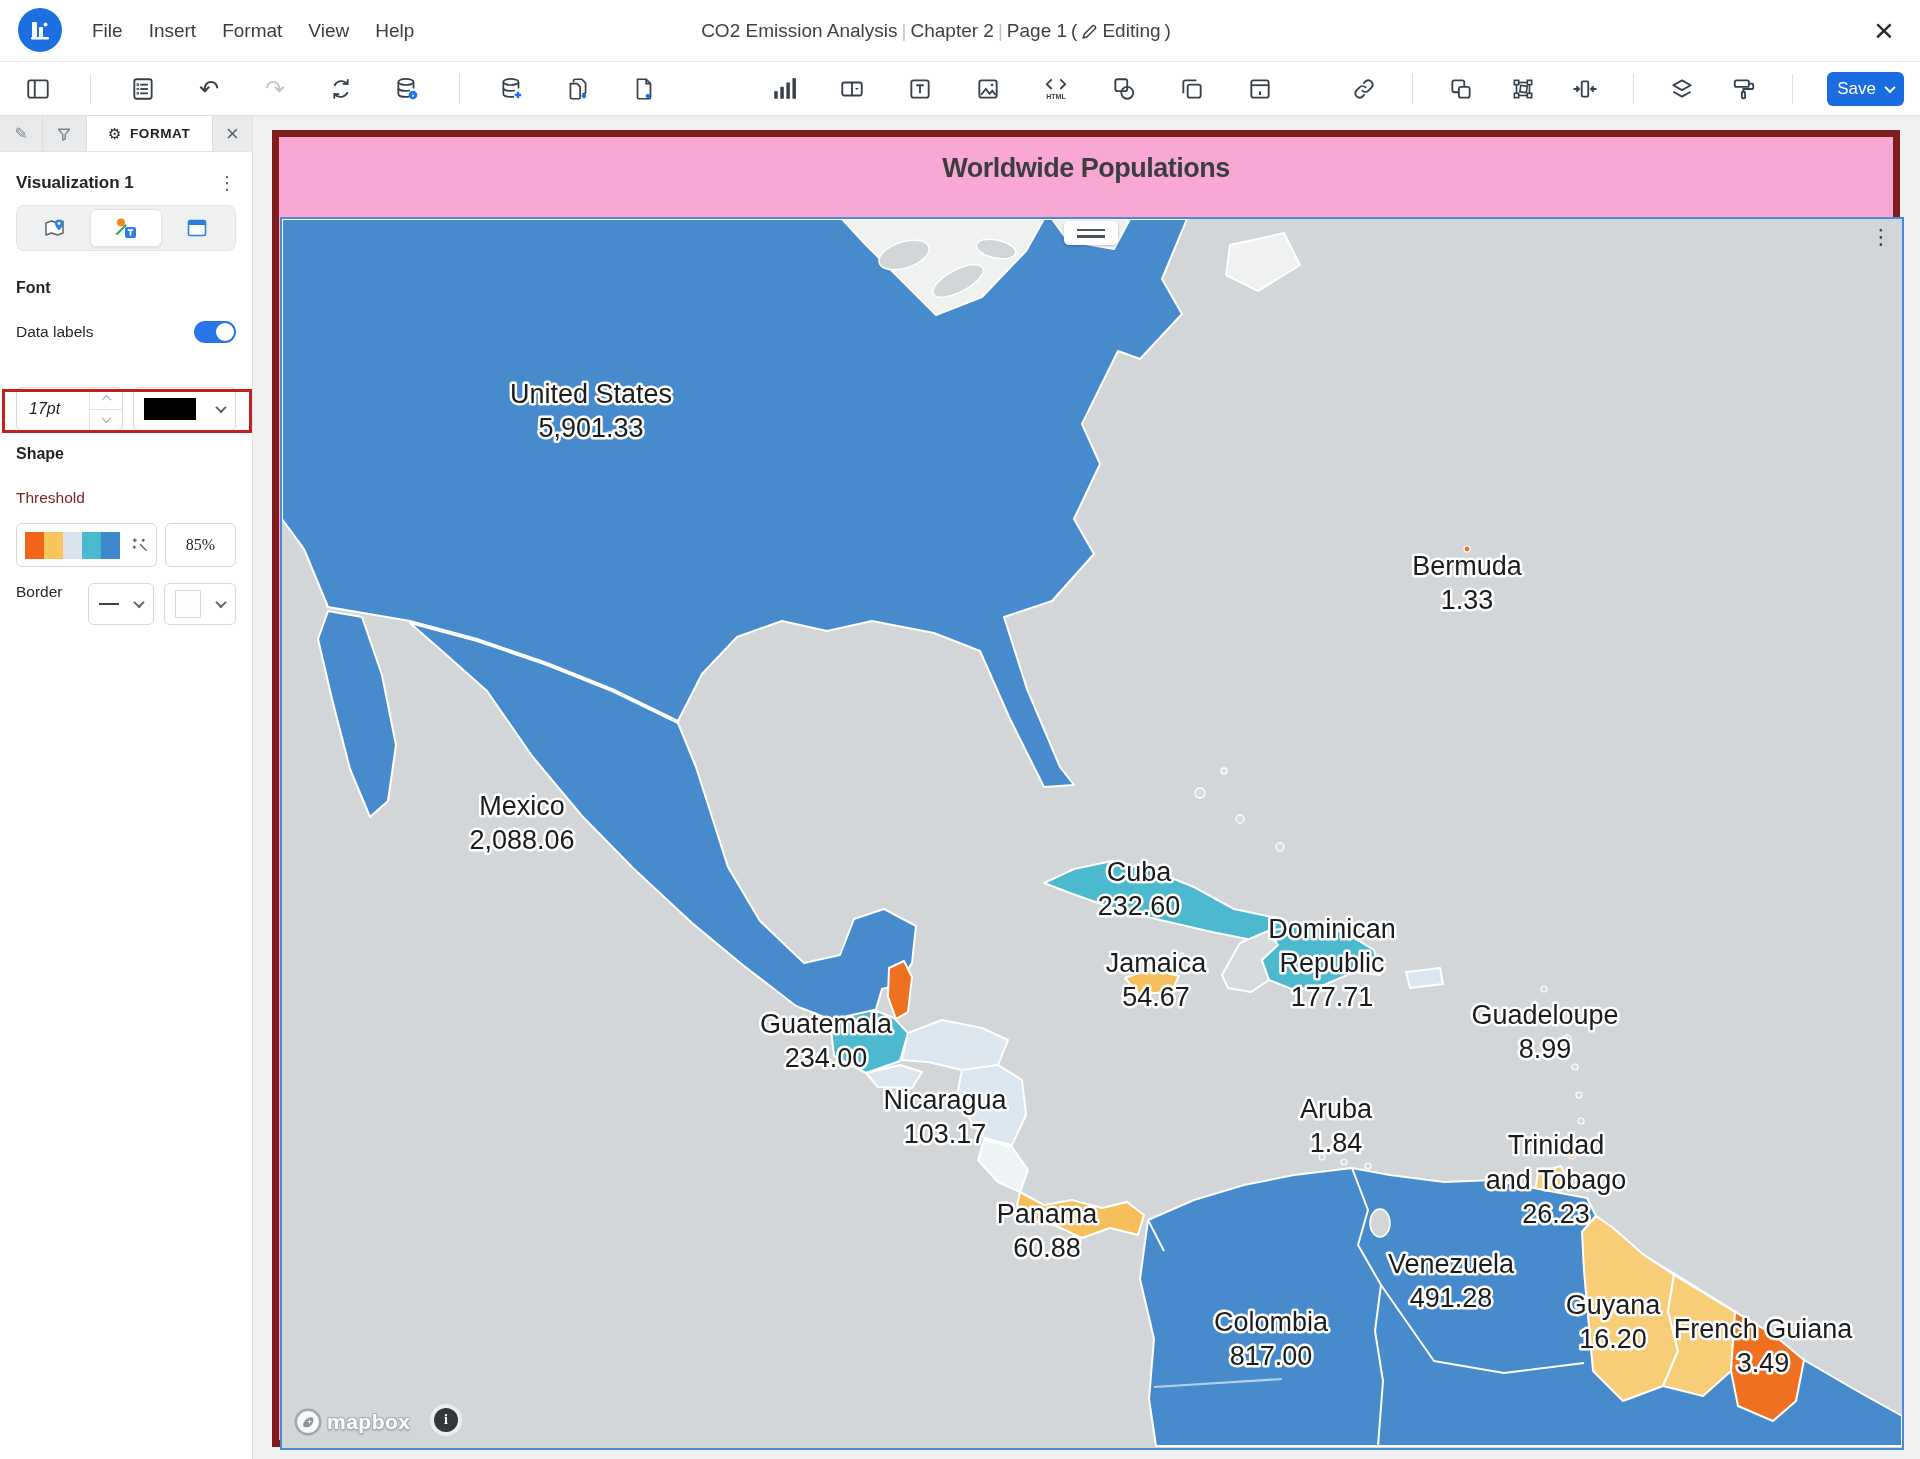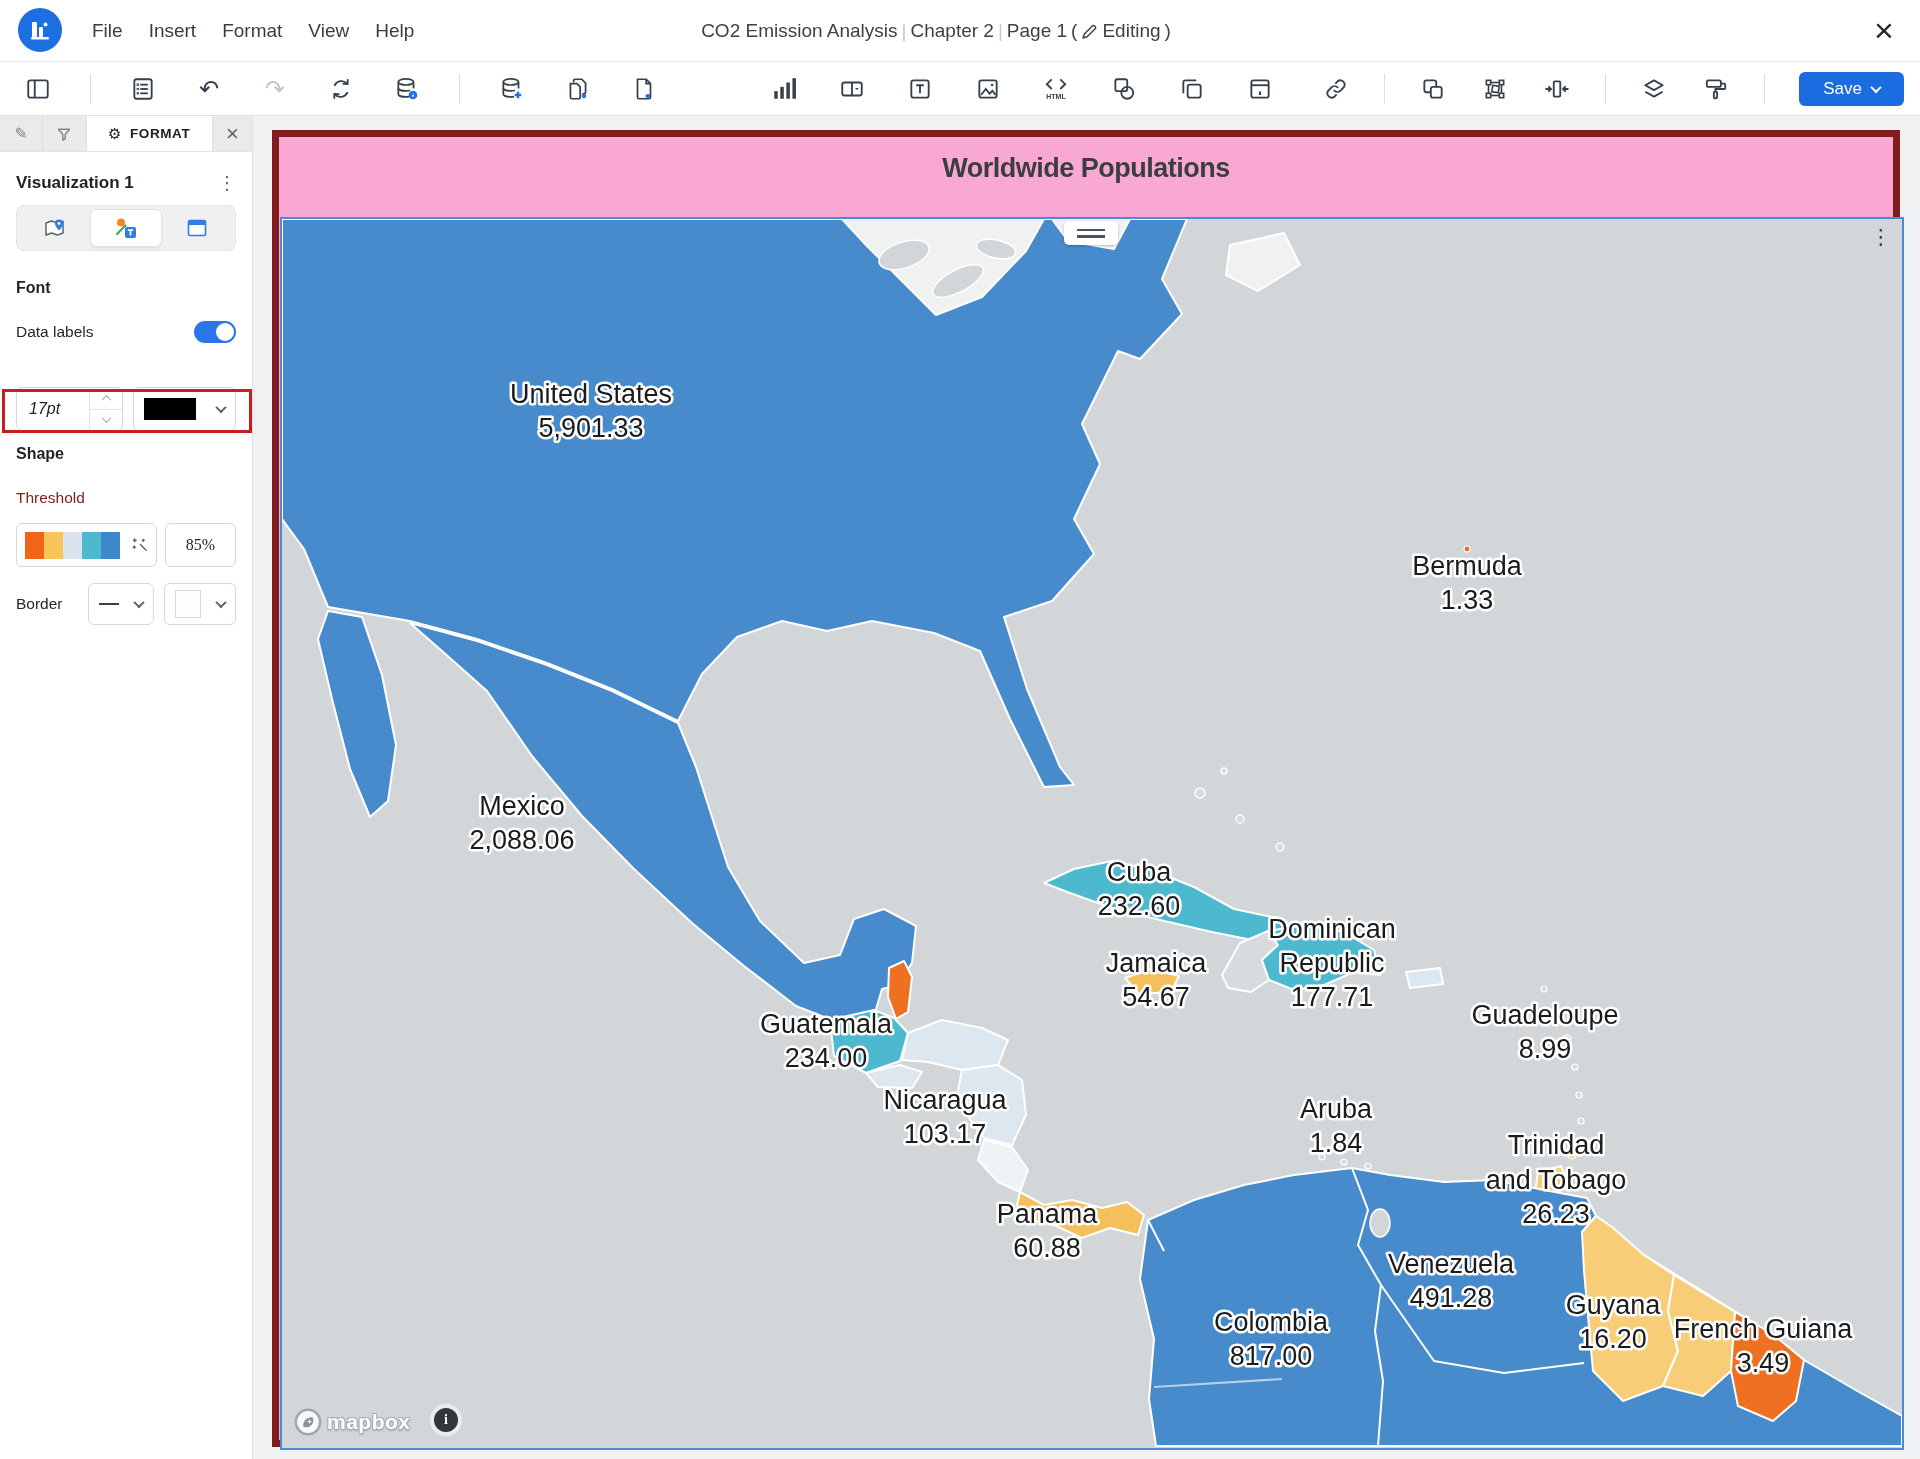--- a/index.html
+++ b/index.html
@@ -18,21 +18,21 @@
   
   .toolbar { position:absolute; left:0; top:62px; width:100%; height:54px; background:#fff; border-bottom:1px solid #dee0e2; z-index:6; }
   .tgroup { position:absolute; top:0; height:54px; display:flex; align-items:center; }
   .tg-left { left:24px; gap:38px; }
   .tg-center { left:770px; gap:40px; }
   .tg-right { right:16px; gap:34px; }
   .tbtn { width:28px; height:30px; display:flex; align-items:center; justify-content:center; flex:none; }
   .tdiv { width:1px; height:30px; background:#dcdfe2; flex:none; }
   .glyph { font-family:"DejaVu Sans", sans-serif; font-size:24px; color:#36404a; line-height:1; }
   .glyph.disabled { color:#c3c7cb; }
-  .save-btn { height:34px; background:#1b6ce0; border-radius:6px; color:#fff; font-size:17px; display:flex; align-items:center; gap:10px; padding:0 24px; flex:none; }
+  .save-btn { height:34px; background:#1b6ce0; border-radius:6px; color:#fff; font-size:17px; display:flex; align-items:center; gap:10px; padding:0 10px; flex:none; }
   .chev { width:8px; height:8px; border-right:2px solid; border-bottom:2px solid; transform:rotate(45deg) translate(-1px,-1px); display:inline-block; }
   .chev.white { border-color:#fff; }
   .chev.gray { border-color:#5f6368; }
 
   
   .sidebar { position:absolute; left:0; top:116px; width:253px; height:1343px; background:#fff; border-right:1px solid #dfe1e3; z-index:5; }
   .sb-tabs { height:36px; display:flex; background:#e9eaeb; border-bottom:1px solid #e0e2e4; align-items:stretch; }
   .sb-tab { width:44px; display:flex; align-items:center; justify-content:center; border-right:1px solid #dcdee0; color:#80868b; font-size:16px; }
   .sb-tab.active { width:128px; background:#fff; color:#202124; gap:8px; font-size:13.5px; font-weight:bold; letter-spacing:.6px; border-right:1px solid #dcdee0; }
   .sb-close { margin-left:auto; width:40px; display:flex; align-items:center; justify-content:center; color:#5f6368; font-size:22px; font-weight:300; }
@@ -59,21 +59,21 @@
   .mini-chev.up { transform:rotate(-135deg) translate(-1px,-1px); }
   .mini-chev.down { transform:rotate(45deg) translate(-1px,-1px); }
   .select-box { height:44px; border:1px solid #d6d8da; border-radius:6px; display:flex; align-items:center; padding:0 10px; gap:10px; background:#fff; }
   .color-box { width:103px; }
   .swatch-black { width:52px; height:22px; background:#000; }
   .thr-label { margin-top:26px; font-size:15.5px; color:#7f1d1d; }
   .thr-row { margin-top:16px; display:flex; gap:8px; }
   .thr-swatches { width:142px; height:44px; border:1px solid #d6d8da; border-radius:6px; display:flex; align-items:center; padding:0 8px; background:#fff; }
   .thr-seg { width:19px; height:27px; flex:none; }
   .thr-val { width:72px; height:44px; border:1px solid #d6d8da; border-radius:6px; display:flex; align-items:center; justify-content:center; font-size:16px; color:#202428; background:#fff;font-family:Liberation Serif, serif; }
-  .border-row { margin-top:16px; display:flex; align-items:center; gap:10px; }
+  .border-row { margin-top:16px; display:flex; align-items:flex-start; gap:10px; }
   .border-label { font-size:15.5px; color:#24282c; width:62px; }
   .line-box { width:66px; height:42px; }
   .bcolor-box { width:72px; height:42px; }
   .line-swatch { width:20px; height:2px; background:#3c4043; }
   .bswatch { width:26px; height:28px; background:#fdfdfd; border:1px solid #d8dadc; }
   .wand { margin-left:auto; }
 
   
   .widget { position:absolute; left:272px; top:130px; width:1628px; height:1317px; background:#f9a8d4; border:7px solid #7f1d1d; }
   .widget-title { margin-top:16px; text-align:center; font-size:27px; font-weight:bold; letter-spacing:-0.5px; color:#3a3e42; font-family:"Liberation Sans",sans-serif; }

